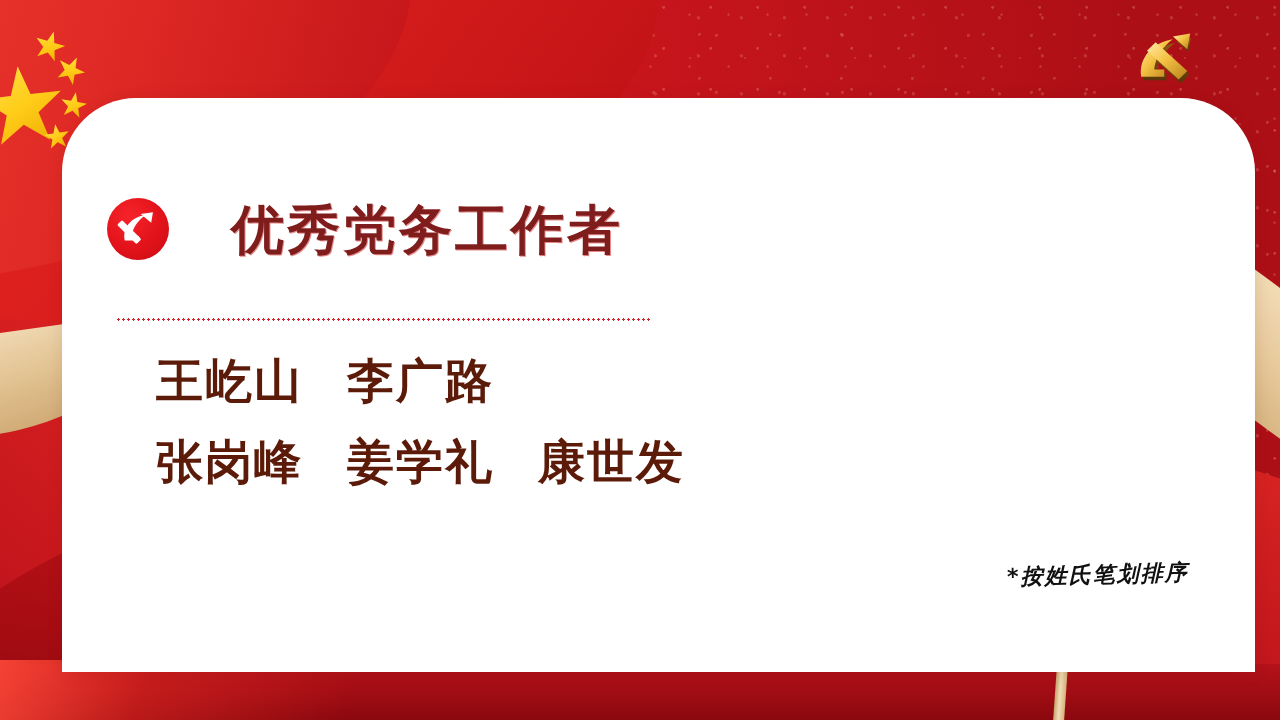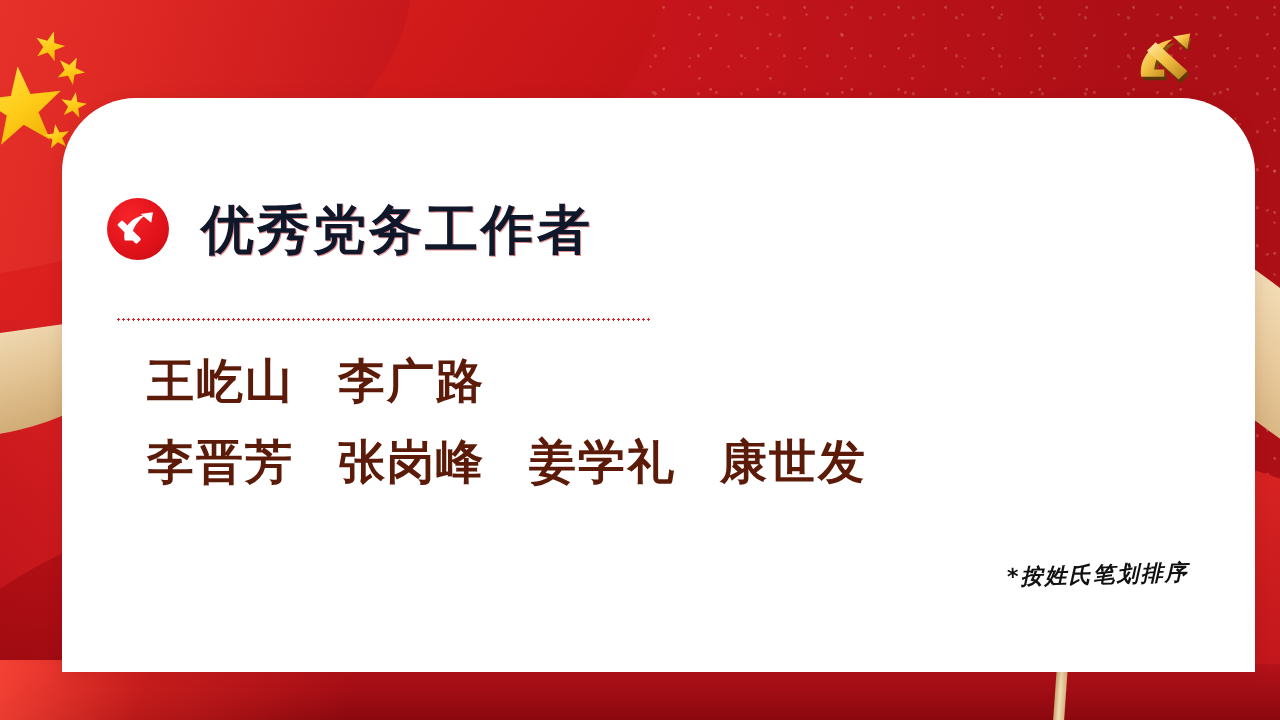--- a/index.html
+++ b/index.html
@@ -165,45 +165,45 @@
     background: radial-gradient(circle at 36% 30%, #f6242a 0%, #e2121a 55%, #c60d14 100%);
     position: relative;
     flex: none;
   }
   .badge svg {
     position: absolute;
     left: 9px; top: 9px;
     width: 44px; height: 44px;
   }
   .title {
-    margin-left: 32px;
+    margin-left: 62px;
     font-family: "DejaVu Serif", "Liberation Serif", serif;
     font-size: 53px;
     font-weight: 700;
-    color: #0f172a;
+    color: #7f1d1d;
     letter-spacing: 3px;
     line-height: 1;
     white-space: nowrap;
     text-shadow: 1px 1px 0 rgba(200,0,0,.45);
   }
 
   
   .divider {
     position: absolute;
     left: 54px; top: 220px;
     width: 535px; height: 3px;
     background-image: radial-gradient(circle, #d6242a 0 1.2px, transparent 1.4px);
     background-size: 5px 3px;
     background-repeat: repeat-x;
   }
 
   
   .names {
     position: absolute;
-    left: 85px; top: 252px;
+    left: 94px; top: 252px;
     width: 1020px;
   }
   .name-row {
     display: flex;
     align-items: baseline;
     margin-bottom: 18px;
     font-family: "DejaVu Serif", "Liberation Serif", serif;
     font-size: 47px;
     font-weight: 700;
     color: #5c1a08;
@@ -312,21 +312,20 @@
     </div>
 
     <div class="divider"></div>
 
     <div class="names">
       <div class="name-row name-row-1">
         <span class="name">王屹山</span>
         <span class="name">李广路</span>
       </div>
       <div class="name-row name-row-2">
-        <span class="name">李晋芳</span>
         <span class="name">张岗峰</span>
         <span class="name">姜学礼</span>
         <span class="name">康世发</span>
       </div>
     </div>
 
     <div class="footnote">*按姓氏笔划排序</div>
 
   </div>
 </div>

